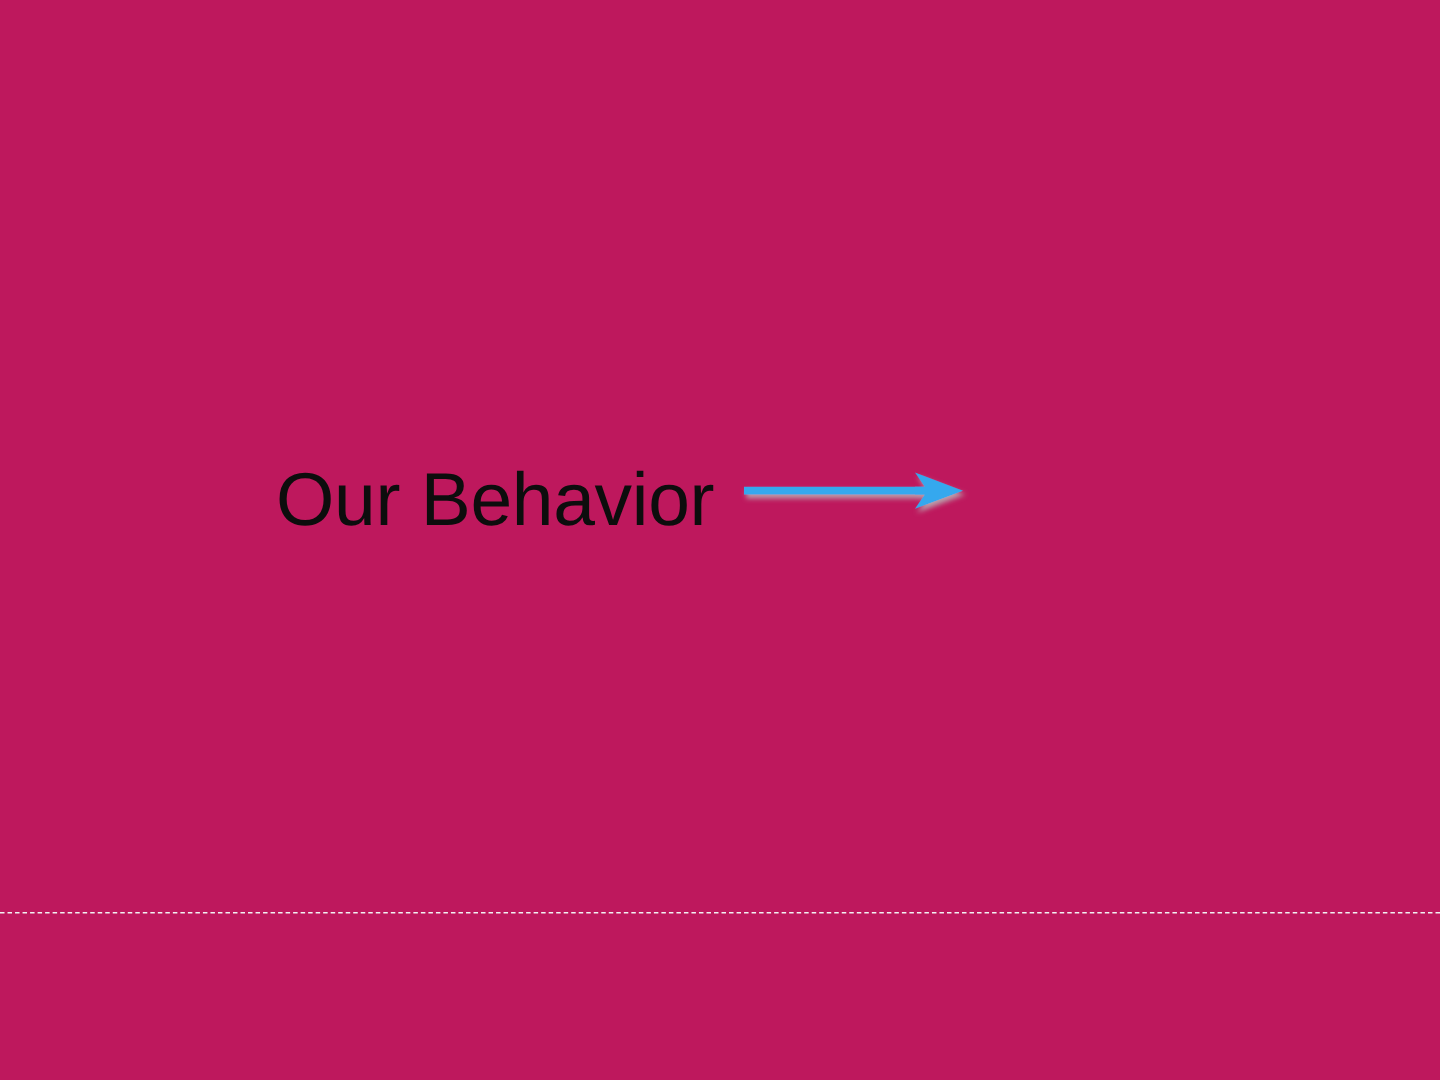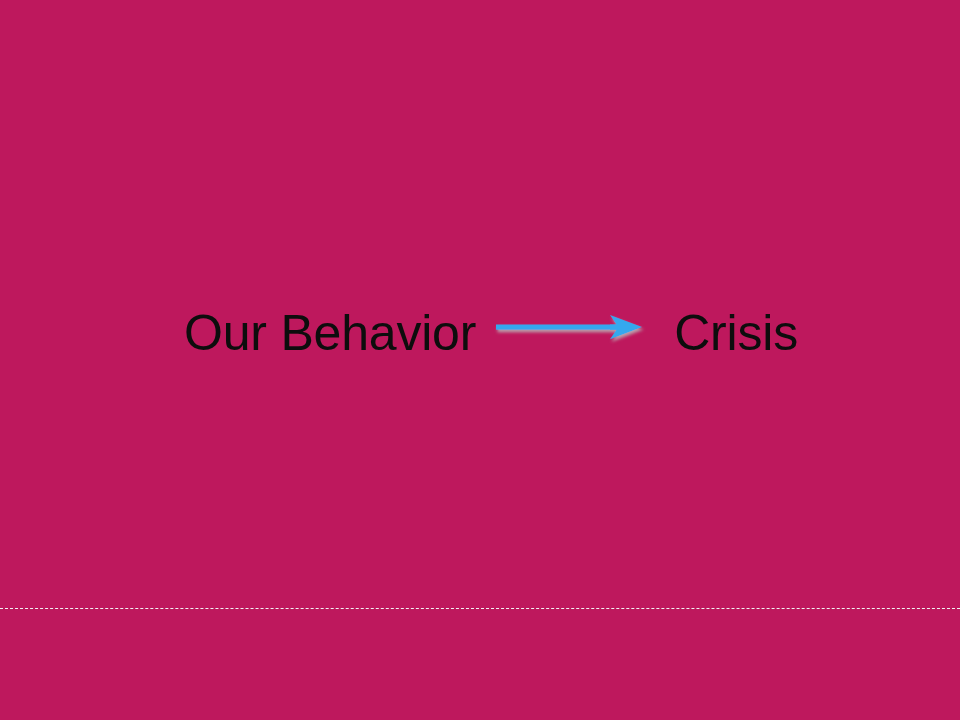--- a/index.html
+++ b/index.html
@@ -87,19 +87,18 @@
         </defs>
         <g filter="url(#arrow-shadow)">
 
           <rect x="0" y="11.5" width="122" height="5.2" fill="#35A8EE"></rect>
 
           <path d="M 114 2.0 L 146 14.1 L 114 26.2 L 120.5 16.7 L 114 16.7 L 114 11.5 L 120.5 11.5 Z" fill="#35A8EE"></path>
         </g>
       </svg>
     </span>
 
-    <span id="text-target" class="slide-text">Crisis</span>
 
   </div>
 
   <div id="bottom-rule"></div>
 
 </div>
 
 </body></html>

